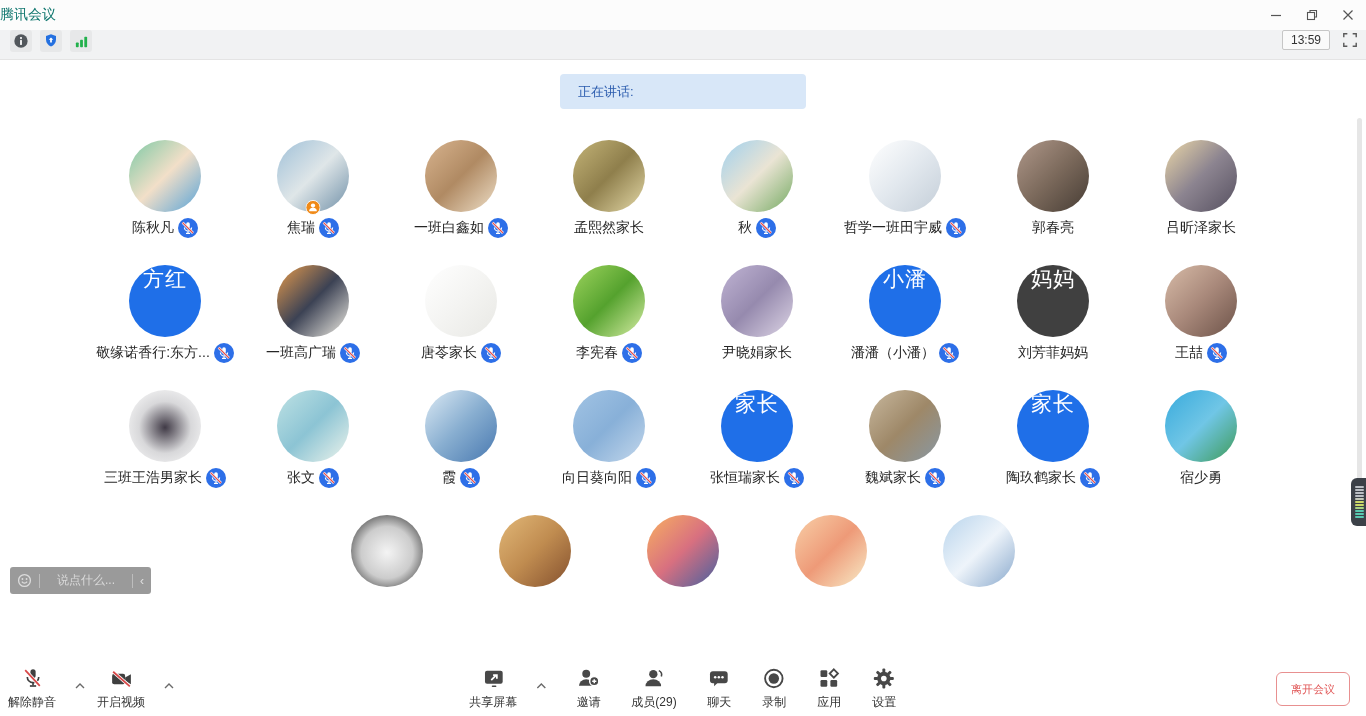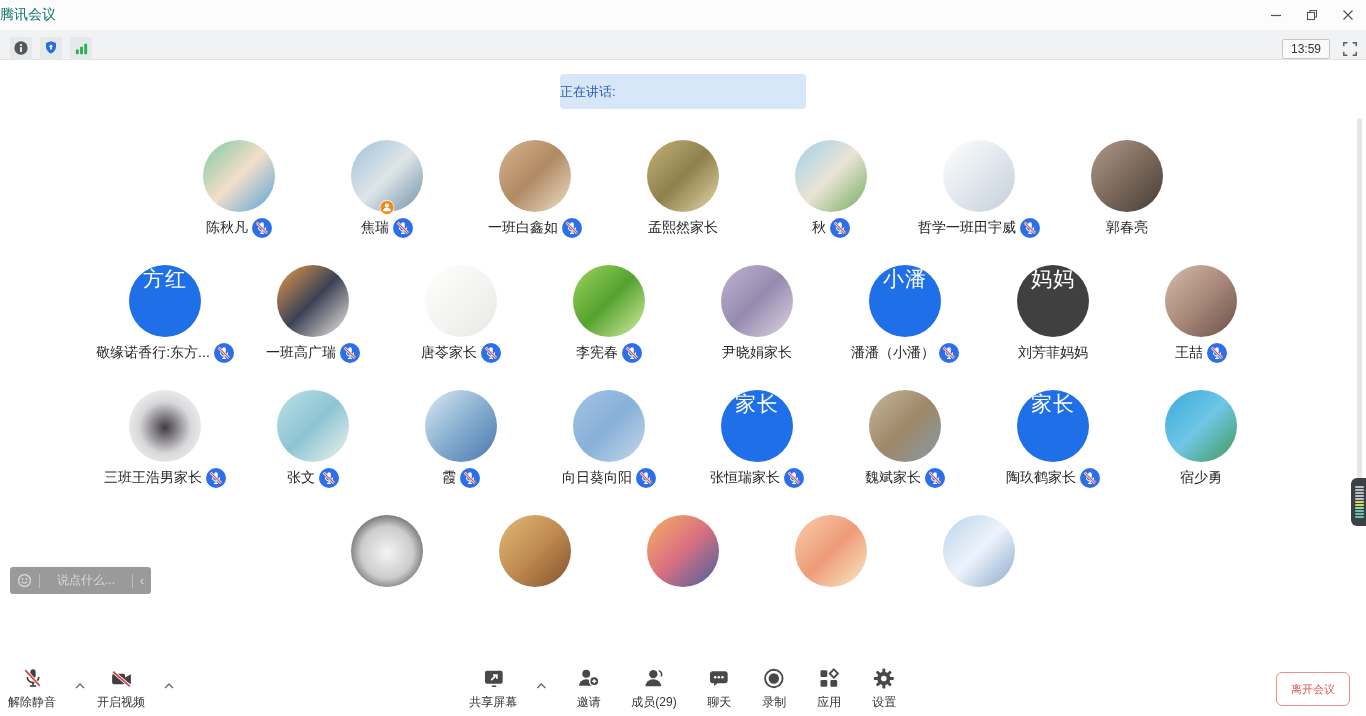--- a/index.html
+++ b/index.html
@@ -6,29 +6,29 @@
   html,body { width:1366px; height:716px; overflow:hidden; }
   body { font-family:"Liberation Sans","DejaVu Sans",sans-serif; background:#ffffff; position:relative; }
 
   
   .titlebar { height:30px; background:#fcfcfc; display:flex; align-items:center; position:relative; }
   .title { position:absolute; left:0; right:0; text-align:left; font-size:14px; color:#0f766e; }
   .winbtns { position:absolute; right:0; top:0; height:30px; display:flex; }
   .winbtn { width:36px; height:30px; display:flex; align-items:center; justify-content:center; cursor:pointer; }
 
   
-  .topbar { height:30px; background:#f1f2f3; border-bottom:1px solid #e4e4e4; display:flex; align-items:flex-end; padding:0 10px; position:relative; }
+  .topbar { height:30px; background:#f1f2f3; border-bottom:1px solid #e4e4e4; display:flex; align-items:flex-start; padding:0 10px; position:relative; }
   .tb-ico { width:22px; height:22px; border-radius:3px; background:#e7e8e9; display:flex; align-items:center; justify-content:center; margin-right:8px; }
   .tb-right { position:absolute; right:8px; display:flex; align-items:center; gap:12px; }
   .timebox { border:1px solid #c6c6c6; border-radius:2px; background:#fafafa; font-size:12px; color:#333; padding:2px 8px; }
 
   
   .main { position:relative; height:656px; background:#ffffff; }
 
-  .banner { position:absolute; left:560px; top:14px; width:246px; height:35px; background:#d8e7f8; border-radius:4px; font-size:13px; color:#2b5cae; line-height:35px; }
+  .banner { position:absolute; left:560px; top:14px; width:246px; height:35px; background:#d8e7f8; border-radius:4px; font-size:13px; color:#2b5cae; line-height:35px; padding-left:18px; }
 
   .grid { padding-top:80px; }
   .prow { display:flex; justify-content:center; margin-bottom:27px; }
   .cell { width:148px; display:flex; flex-direction:column; align-items:center; }
   .avatar { width:72px; height:72px; border-radius:50%; position:relative; display:flex; justify-content:center; }
   .avatar-text { color:#fff; font-size:21px; letter-spacing:1px; }
   .badge { position:absolute; bottom:-3px; left:50%; transform:translateX(-50%); width:15px; height:15px; }
   .nameline { margin-top:6px; height:20px; display:flex; align-items:center; gap:4px; white-space:nowrap; }
   .pname { font-size:14px; color:#262626; }
   .mic { width:20px; height:20px; }
@@ -240,20 +240,30 @@
     <div class="avatar" style="background: linear-gradient(135deg, rgb(176, 152, 138), rgb(124, 106, 92), rgb(70, 60, 52));">
       
       
     </div>
     <div class="nameline">
       <span class="pname">郭春亮</span>
 
     </div>
   </div>
 
+  <div class="cell">
+    <div class="avatar" style="background: linear-gradient(135deg, rgb(236, 216, 168), rgb(140, 132, 144), rgb(86, 80, 96));">
+      
+      
+    </div>
+    <div class="nameline">
+      <span class="pname">吕昕泽家长</span>
+
+    </div>
+  </div>
 </div>
       <div class="prow">
   <div class="cell">
     <div class="avatar" style="background: rgb(31, 111, 232);">
       <span class="avatar-text">方红</span>
 
     </div>
     <div class="nameline">
       <span class="pname">敬缘诺香行:东方...</span>
       <span class="mic">

